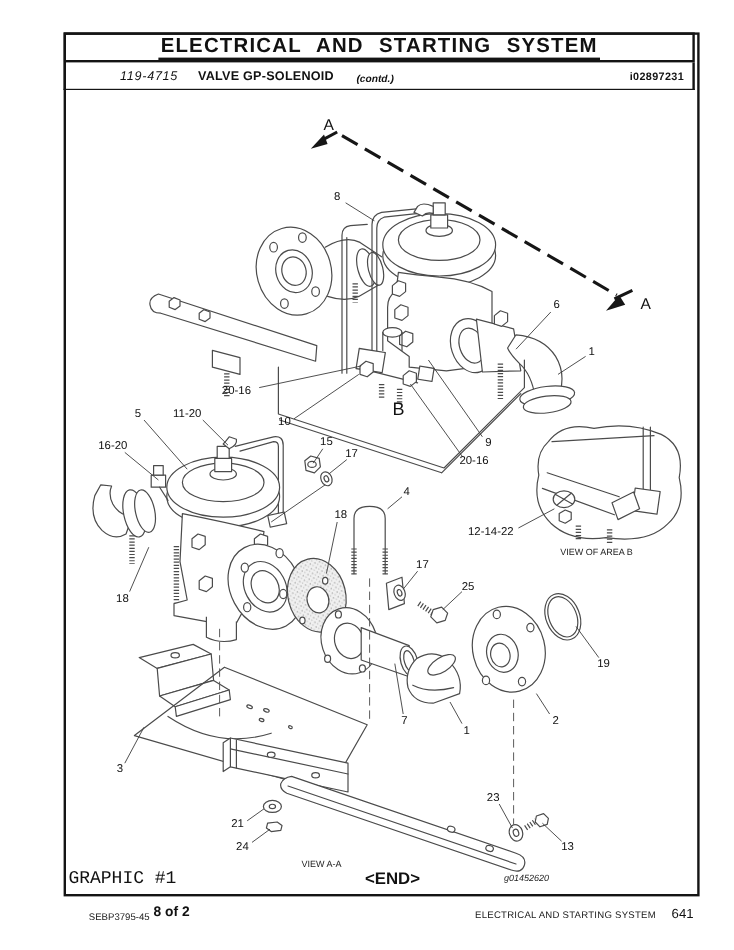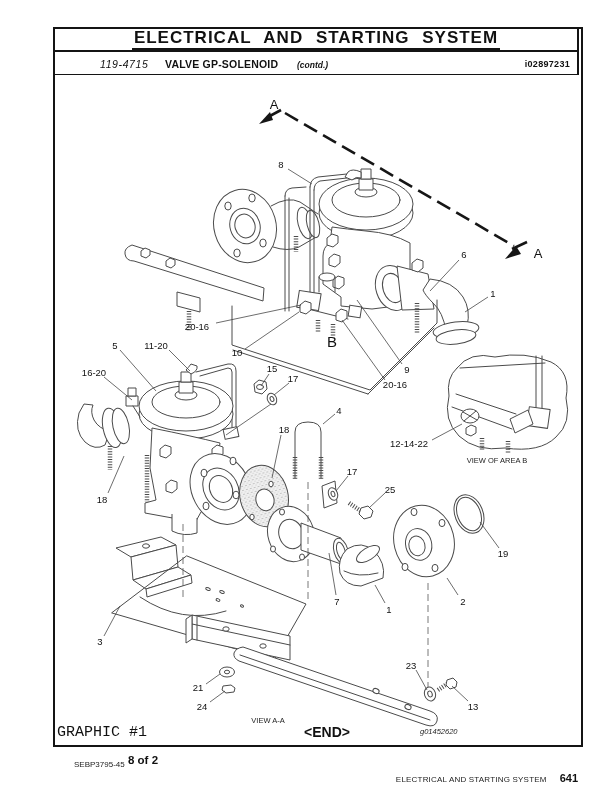--- a/index.html
+++ b/index.html
@@ -33,21 +33,21 @@
 
   .graphic-label{position:absolute;left:57px;top:724px;font-family:"Liberation Mono","DejaVu Sans Mono",monospace;
         font-size:15px;}
   .end-tag{position:absolute;left:230px;top:724px;width:120px;text-align:right;font-weight:bold;font-size:14px;}
   .graphic-id{position:absolute;left:420px;top:727px;width:157px;text-align:left;font-size:7.5px;color:#222;font-style:italic;}
   .media-num{position:absolute;left:57px;top:760px;font-size:8px;color:#222;margin-left:17px;}
   .page-of{position:absolute;left:128px;top:754px;font-size:11.5px;font-weight:bold;}
   .footer-right{position:absolute;left:300px;top:756px;width:278px;display:flex;justify-content:flex-end;
         align-items:baseline;gap:13px;}
   .footer-right .section{font-size:8px;color:#222;letter-spacing:0.2px;}
-  .footer-right .num{font-size:11px;font-weight:bold;margin-top:16px;}
+  .footer-right .num{font-size:11px;font-weight:normal;}
 </style>
 </head>
 <body>
 
 <div class="page">
 
   <div class="frame"></div>
 
   <div class="title-band">
     <span class="title-text">ELECTRICAL AND STARTING SYSTEM</span>

